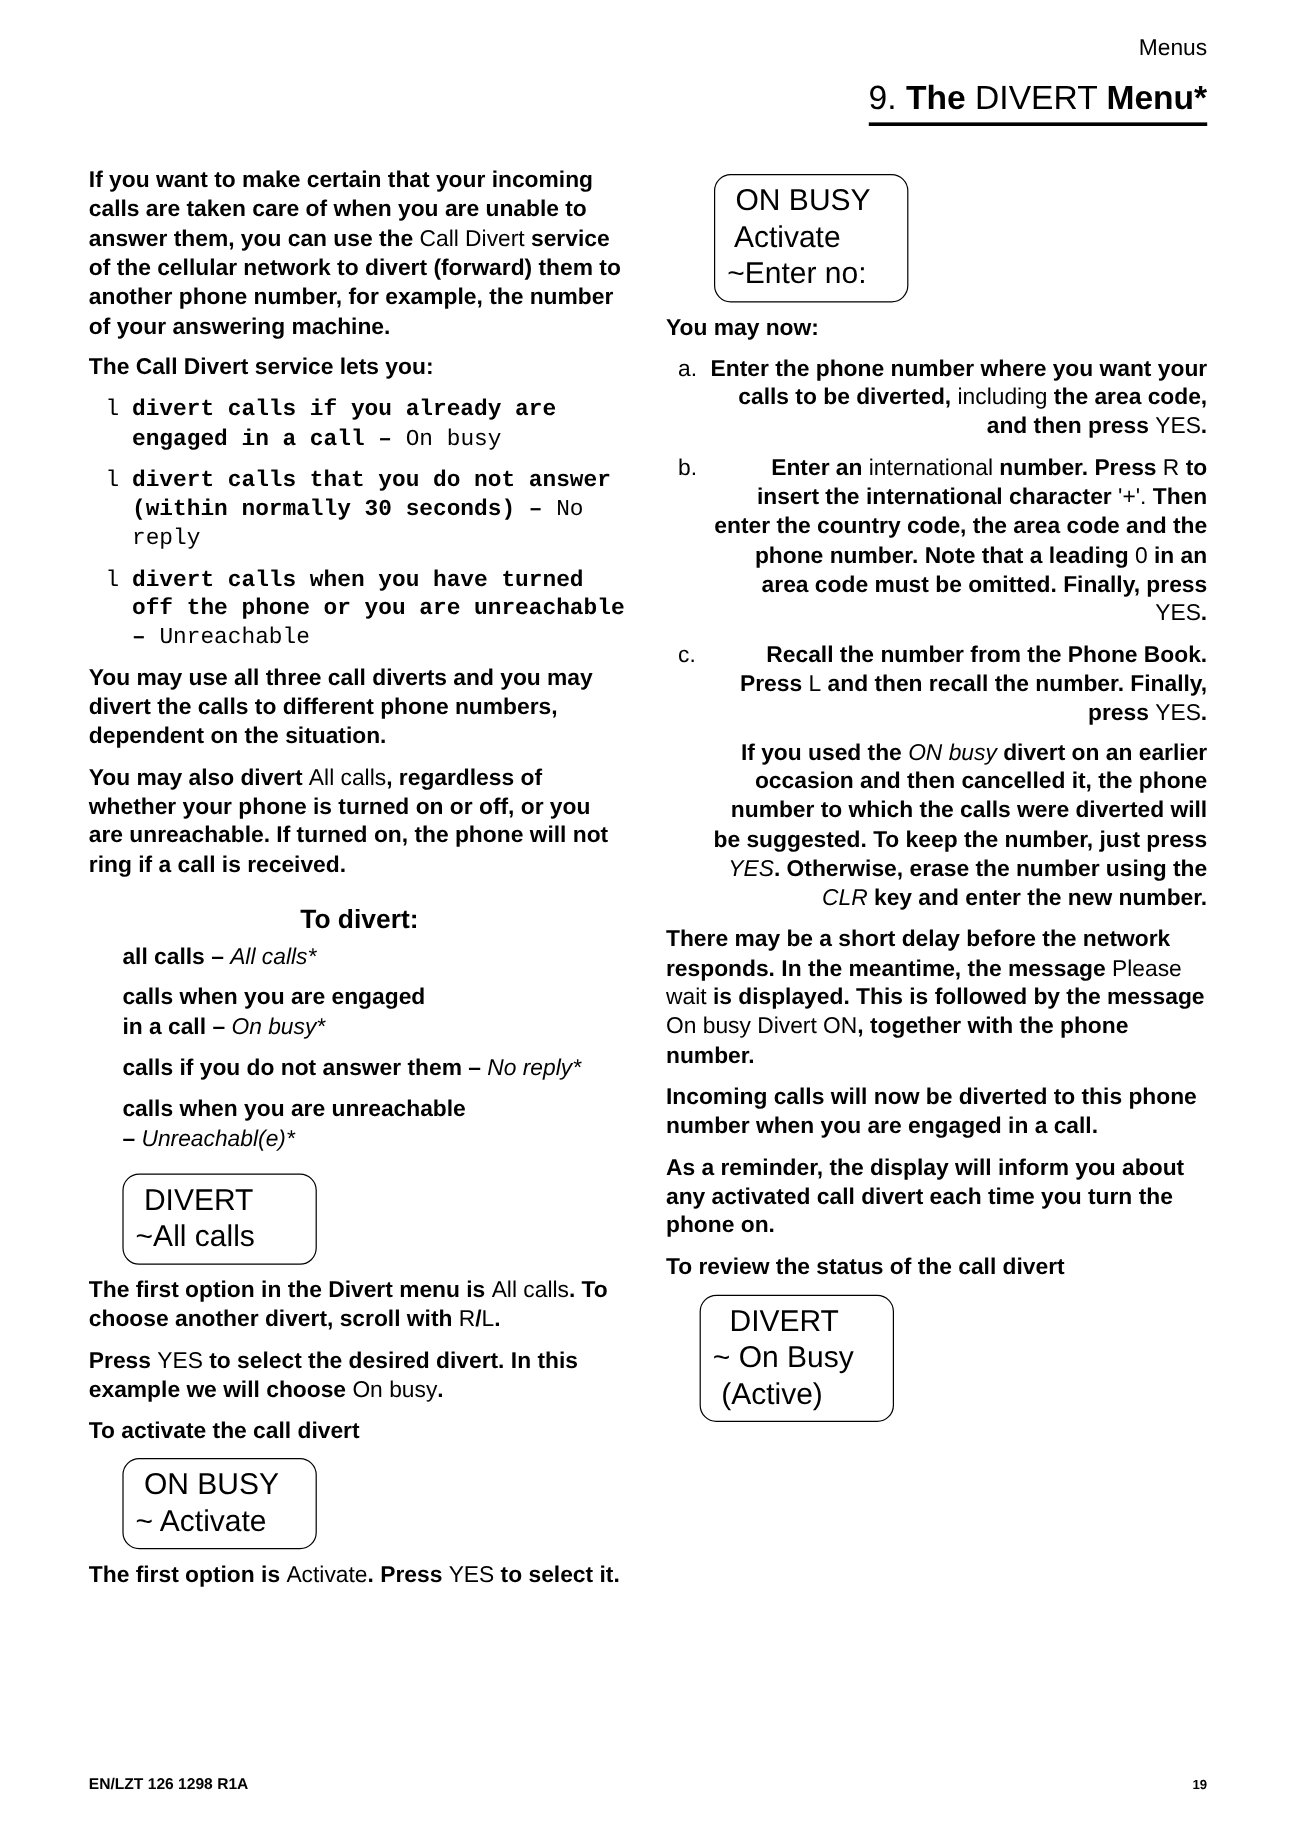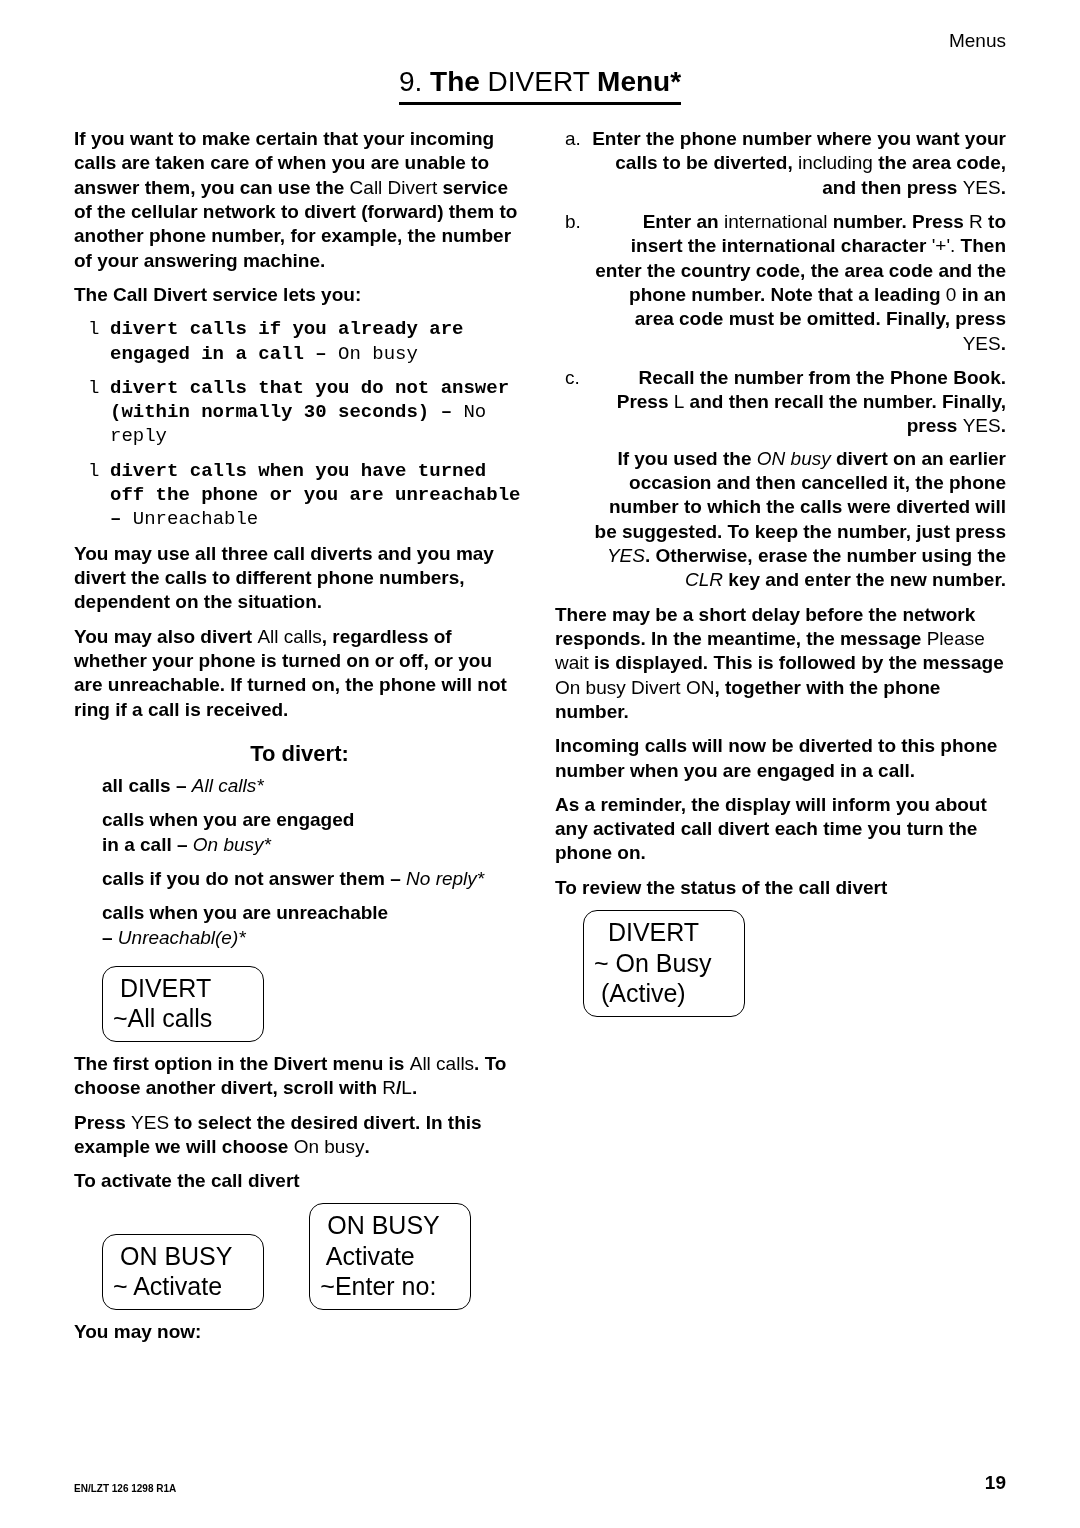--- a/index.html
+++ b/index.html
@@ -19,22 +19,22 @@
     right: 74px;
     top: 30px;
     bottom: 30px;
   }
   .hdr {
     text-align: right;
     font-size: 19px;
     margin-bottom: 14px;
   }
   .title-wrap {
-    text-align: center;
-    margin-bottom: 22px;
+    text-align: right;
+    margin-bottom: 34px;
     text-decoration: underline;
   }
   .title {
     display: inline-block;
     font-size: 28px;
     padding-bottom: 4px;
     border-bottom: 3px solid #000;
   }
   .title .b { font-weight: bold; }
   .columns {
@@ -90,28 +90,28 @@
     font-weight: bold;
     margin: 10px 0 4px 0;
   }
 
   .indent { margin-left: 28px; }
 
   .foot-l {
     position: absolute;
     bottom: 4px;
     left: 0;
-    font-size: 10px;
+    font-size: 13px;
     font-weight: bold;
   }
   .foot-r {
     position: absolute;
     bottom: 4px;
     right: 0;
-    font-size: 19px;
+    font-size: 11px;
     font-weight: bold;
     text-align: right;
   }
 </style>
 </head>
 <body>
 
 <div class="page">
   <div class="hdr">Menus</div>
 
@@ -155,20 +155,21 @@
 
     <p><span class="b">Press </span><span>YES</span><span class="b"> to select the desired divert. In this example we will choose </span><span>On busy</span><span class="b">.</span></p>
 
     
 
     <h3 class="sub2" style="margin-top:0">To activate the call divert</h3>
 
     <div class="lcd"><span> ON BUSY</span>
 <span>~ Activate</span></div>
 
+    <p><span class="b">The first option is </span><span>Activate</span><span class="b">. Press </span><span>YES</span><span class="b"> to select it.</span></p>
 
     <div class="lcd" style="margin-left:40px"><span> ON BUSY</span>
 <span> Activate</span>
 <span>~Enter no:</span></div>
 
     <p class="b">You may now:</p>
 
     <ol class="let">
       <li><span class="b">Enter the phone number where you want your calls to be diverted, </span><span>including</span><span class="b"> the area code, and then press </span><span>YES</span><span class="b">.</span></li>
 

